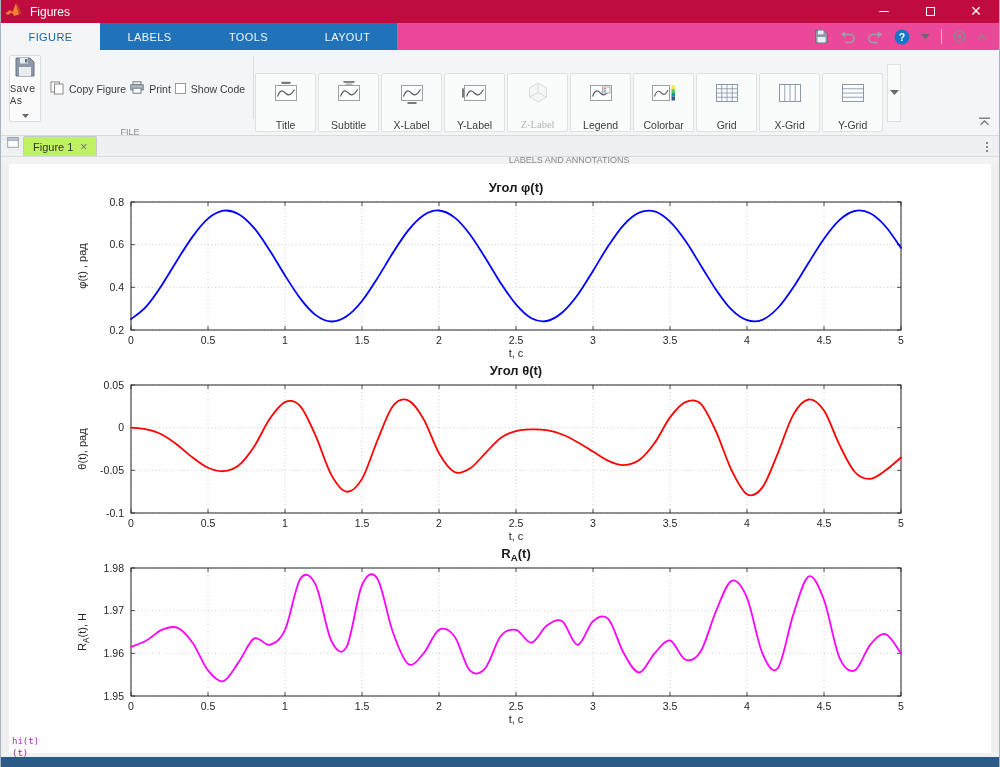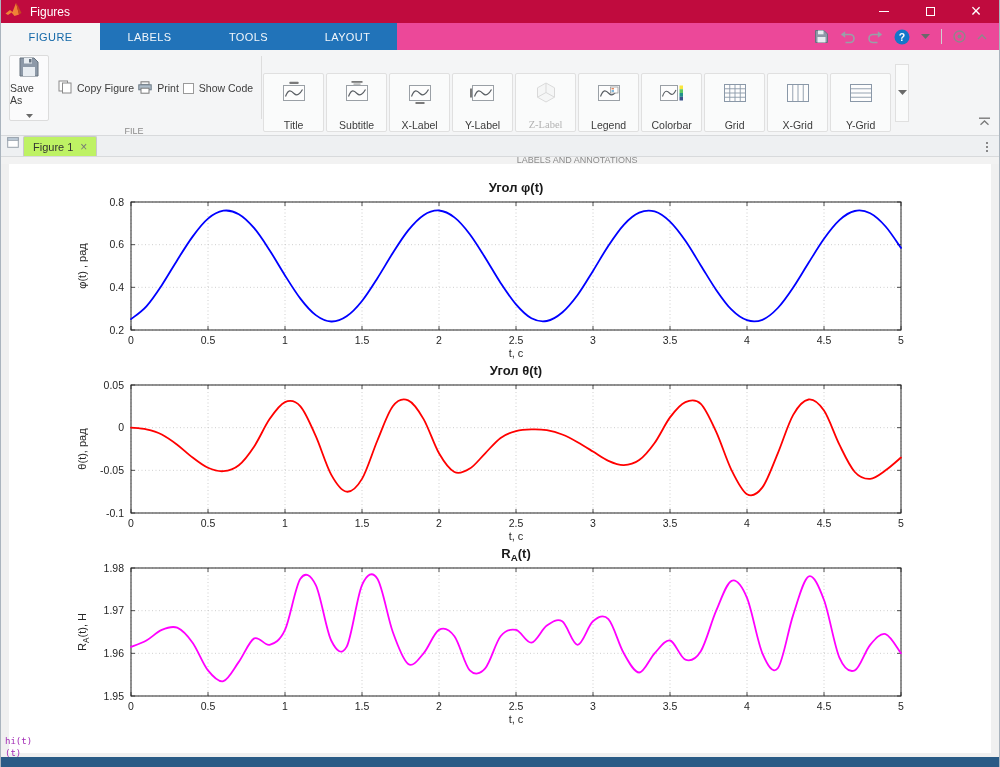--- a/index.html
+++ b/index.html
@@ -25,23 +25,23 @@
   .tabrow-right { flex: 1; display: flex; align-items: center; justify-content: flex-end; gap: 11px; padding-right: 12px; }
   .qa { display: flex; align-items: center; cursor: pointer; }
   .qa-sep { width: 1px; height: 15px; background: #cfcfcf; }
 
   
   .ribbon { position: relative; height: 86px; background: #f4f5f6; display: flex; border-bottom: 1px solid #d8dadc; }
   .section { display: flex; flex-direction: column; padding-top: 3px; }
   .section-body { flex: 1; display: flex; align-items: stretch; }
   .section-label { font-size: 9px; color: #8b8b8b; text-align: center; padding: 3px 0 2px; }
   .file-section { padding-left: 6px; }
-  .saveas { width: 40px; display: flex; flex-direction: column; align-items: center; justify-content: center;
+  .saveas { width: 32px; display: flex; flex-direction: column; align-items: center; justify-content: center;
             gap: 2px; border: 1px solid #dcdcdc; background: #fbfbfc; border-radius: 2px; margin: 2px;
-            font-size: 10.5px; color: #3c3c3c; cursor: pointer; }
+            font-size: 10.5px; color: #3c3c3c; cursor: pointer; font-family: Liberation Mono, monospace; }
   .file-col { display: flex; flex-direction: row; justify-content: center; gap: 4px; padding: 0 8px 0 7px; }
   .mini { display: flex; align-items: center; gap: 5px; font-size: 10.5px; color: #3c3c3c; cursor: pointer; white-space: nowrap; }
   .cb { width: 11px; height: 11px; border: 1px solid #9a9a9a; background: #fff; }
   .vsep { width: 1px; background: #dddddd; margin: 6px 0 16px; }
   .rbtn { width: 61px; display: flex; flex-direction: column; align-items: center; padding-top: 7px; gap: 12px;
           border: 1px solid #e0e0e0; background: #fafbfb; border-radius: 2px; margin: 20px 1px;
           font-size: 10.5px; color: #3c3c3c; cursor: pointer; }
   .rbtn.disabled { color: #b2b2b2; cursor: default; font-family: Liberation Serif, serif; }
   .rbtn.disabled svg { opacity: 0.5; }
   .overflow-btn { align-self: center; width: 14px; height: 58px; display: flex; align-items: center; justify-content: center;
@@ -58,21 +58,21 @@
   .tab-close { color: #777; font-size: 12px; cursor: pointer; }
   .kebab { position: absolute; right: 9px; top: 4px; display: flex; flex-direction: column; gap: 2px; cursor: pointer; padding: 2px; }
   .kebab i { width: 2px; height: 2px; background: #666; border-radius: 50%; }
 
   
   .canvas-bg { position: absolute; left: 0; right: 0; top: 164px; bottom: 10px; background: #f0f0f0; }
   .canvas { position: absolute; left: 8px; right: 8px; top: 0; bottom: 4px; background: #fff; overflow: hidden; }
   .chart { position: absolute; left: 7px; }
   .chart text { font-family: "Liberation Sans", sans-serif; }
 
-  .code-fragment { position: absolute; left: 4px; font-family: "DejaVu Sans Mono", monospace;
+  .code-fragment { position: absolute; left: 11px; font-family: "DejaVu Sans Mono", monospace;
                    font-size: 9px; color: var(--fragment, #a22bb5); }
   .bottom-strip { position: absolute; left: 0; right: 0; bottom: 0; height: 10px; background: var(--strip, #2a5b86); }
 </style>
 </head>
 <body>
 
 <div class="window">
 
   <div class="titlebar">
     <span><svg width="17" height="15" viewBox="0 0 17 15">

